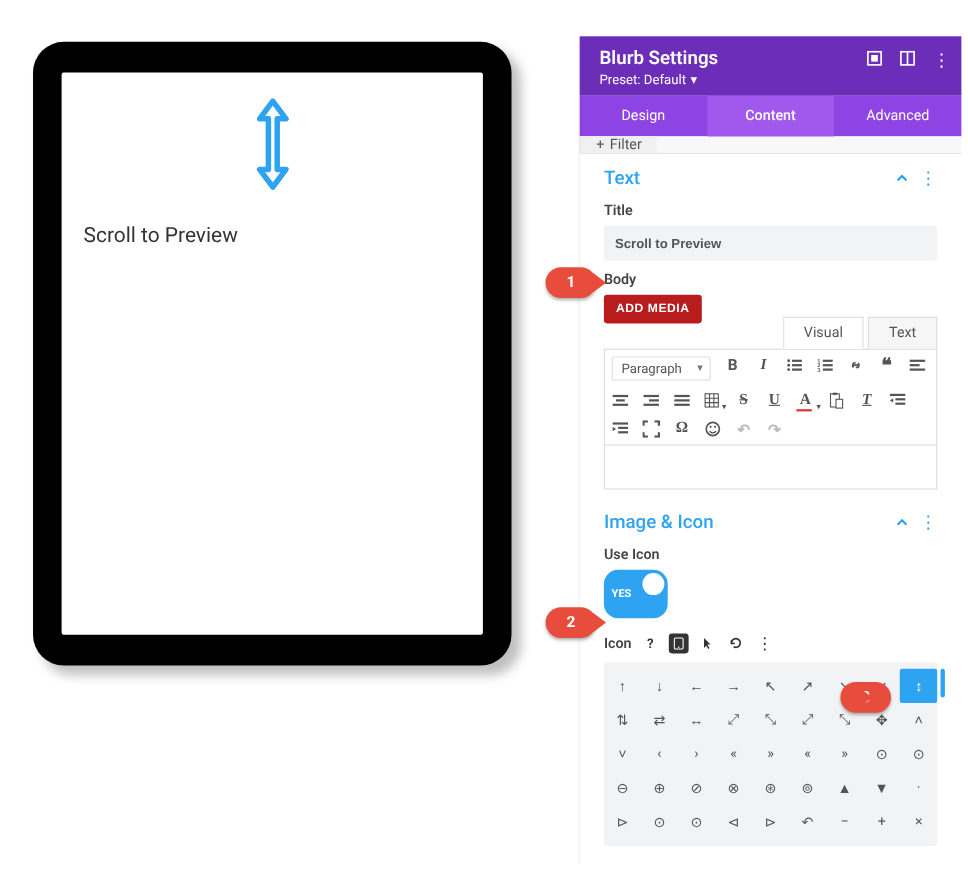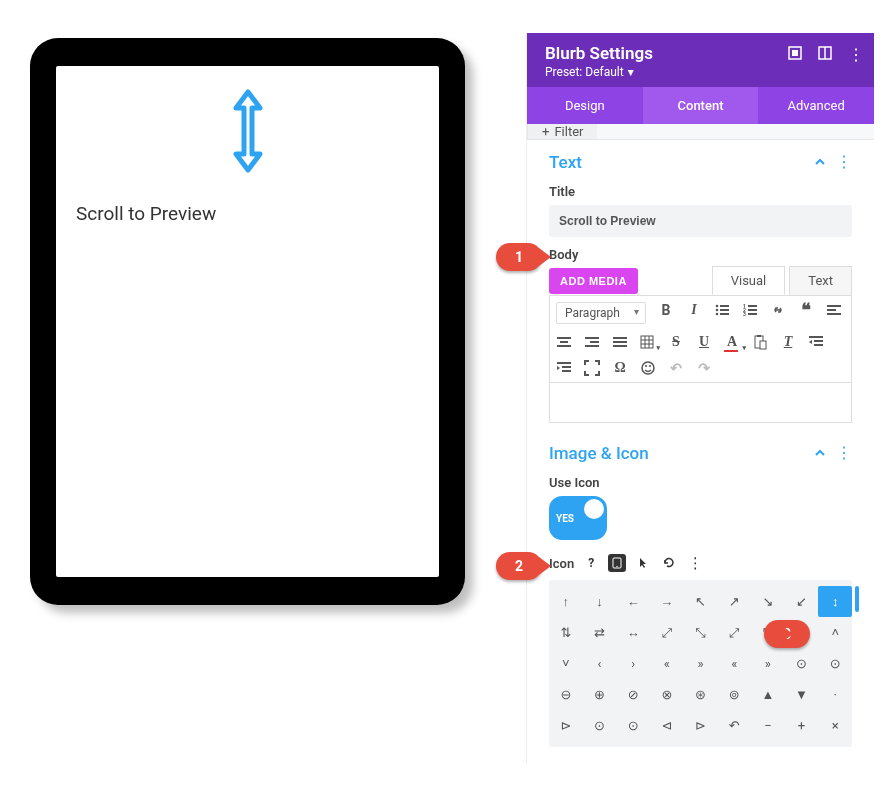--- a/index.html
+++ b/index.html
@@ -163,30 +163,30 @@
     width: 100%;
     padding: 9px 10px;
     font-size: 12px;
     font-weight: 600;
     color: #555;
     background: #f1f3f5;
     border: none;
     border-radius: 3px;
   }
   .add-media {
-    background: #d946ef;
+    background: #b91c1c;
     color: #fff;
     font-size: 11px;
     font-weight: 700;
     letter-spacing: 0.5px;
     padding: 7px 11px;
     border: none;
     border-radius: 3px;
     cursor: pointer;
-    margin-bottom: 2px;
+    margin-bottom: 24px;
   }
   .editor-tabs {
     display: flex;
     justify-content: flex-end;
     gap: 4px;
     margin-top: -30px;
     margin-bottom: 0;
     padding-left: 36px;
   }
   .etab {

